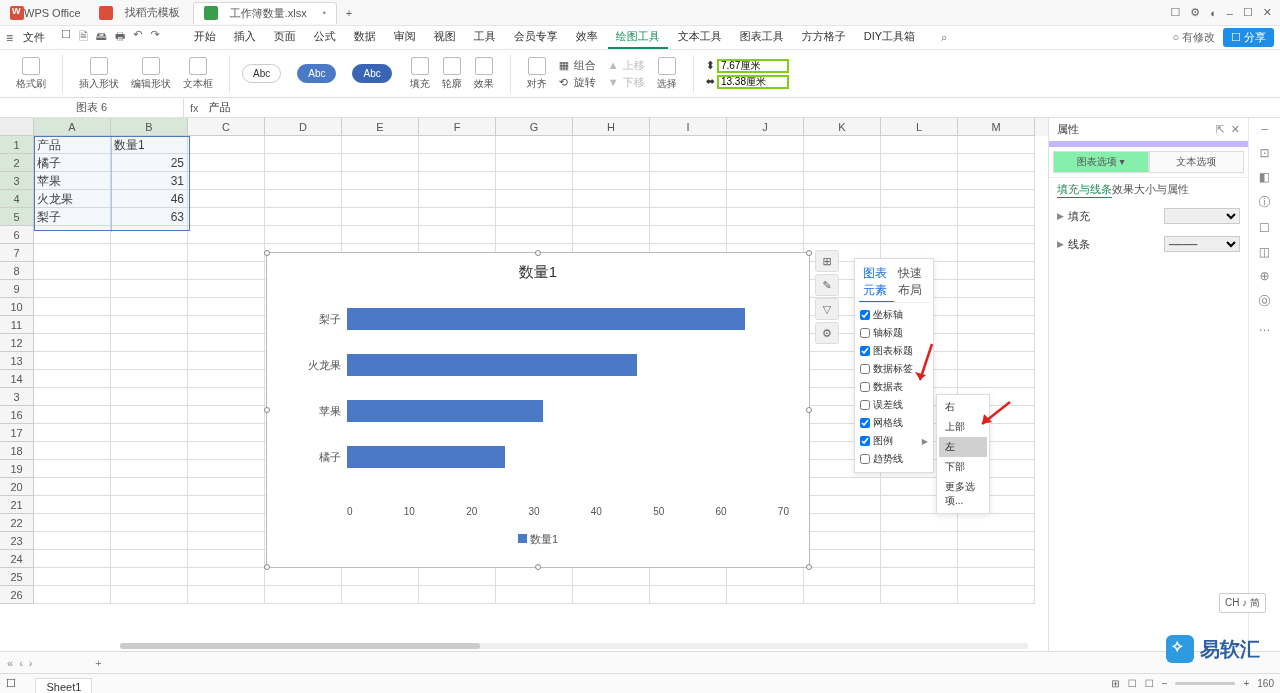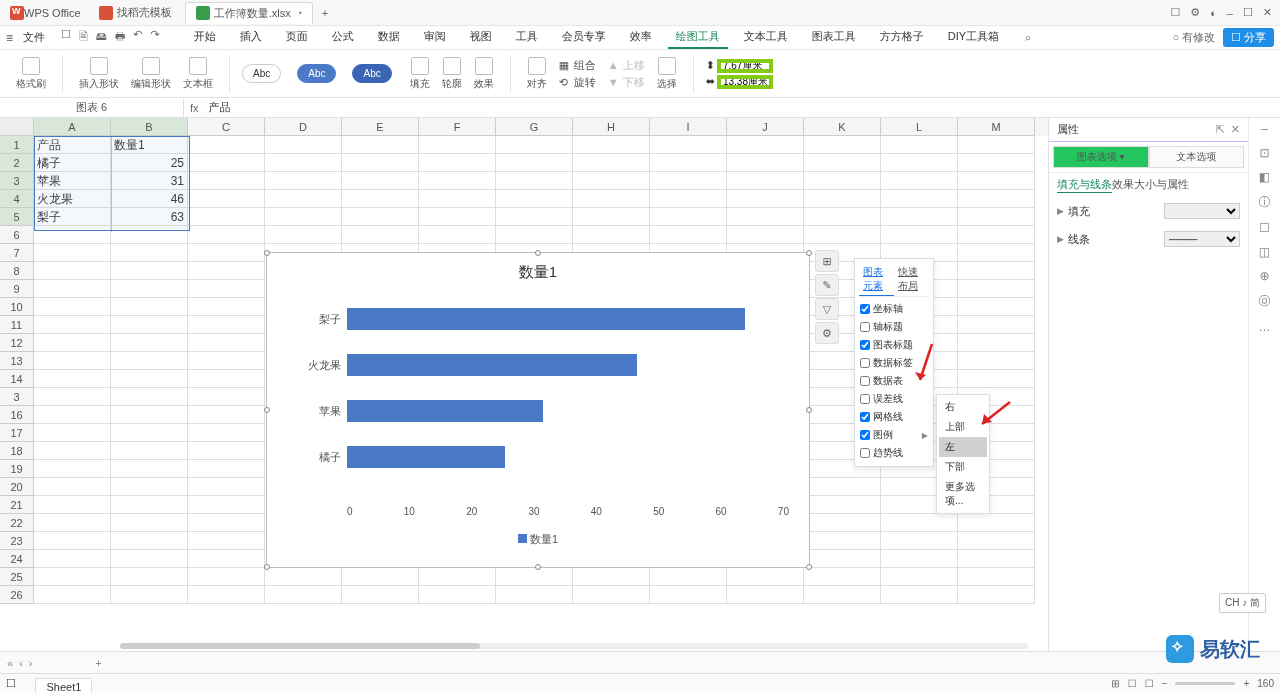--- a/index.html
+++ b/index.html
@@ -4,59 +4,59 @@
 <style>
 * { box-sizing: border-box; margin: 0; padding: 0; font-family: "Microsoft YaHei", "PingFang SC", sans-serif; }
 body { background: #fff; font-size: 11px; color: #333; overflow: hidden; width: 1280px; height: 693px; position: relative; }
 
 
 .titlebar { height: 26px; display: flex; align-items: center; background: #f8f8f8; border-bottom: 1px solid #e5e5e5; padding: 0 4px; }
 .titlebar-left { display: flex; align-items: center; gap: 2px; }
 .app-brand { display: flex; align-items: center; padding: 0 6px; color: #555; }
 .wps-logo { width: 14px; height: 14px; background: #d94f3a; border-radius: 2px; position: relative; }
 .wps-logo::after { content: "W"; position: absolute; top: 0; left: 2px; color: #fff; font-size: 9px; font-weight: bold; }
-.tab { display: flex; align-items: center; padding: 3px 10px; gap: 4px; border-radius: 3px 3px 0 0; margin-right: 1px; color: #555; }
+.tab { display: flex; align-items: center; padding: 3px 10px; gap: 12px; border-radius: 3px 3px 0 0; margin-right: 1px; color: #555; }
 .tab.active { background: #fff; border: 1px solid #d8d8d8; border-bottom: none; }
 .tab-icon { width: 14px; height: 14px; border-radius: 2px; }
 .tab-icon.d { background: #d94f3a; }
 .tab-icon.s { background: #3a9d4e; }
 .tab-close { color: #888; font-size: 9px; margin-left: 4px; }
 .tab-add { padding: 2px 6px; color: #666; }
 .titlebar-right { margin-left: auto; display: flex; align-items: center; gap: 10px; padding-right: 4px; }
 .titlebar-right span { color: #666; cursor: pointer; }
 
 
 .menubar { height: 24px; display: flex; align-items: center; background: #fff; border-bottom: 1px solid #e8e8e8; padding: 0 6px; }
 .menu-left { display: flex; align-items: center; gap: 6px; }
 .burger { color: #555; font-size: 12px; }
 .file-menu { color: #333; padding: 2px 4px; }
 .qat-icons { display: flex; gap: 8px; margin-left: 6px; }
 .qat-icons span { color: #666; }
-.ribbon-tabs { display: flex; gap: 8px; margin-left: 20px; }
+.ribbon-tabs { display: flex; gap: 2px; margin-left: 20px; }
 .ribbon-tab { padding: 3px 8px; color: #333; }
 .ribbon-tab.active { color: #1a8a5a; border-bottom: 2px solid #1a8a5a; text-align: center; }
 .menu-right { margin-left: auto; display: flex; align-items: center; gap: 8px; }
 .menu-right .share-btn { background: #1f8ee9; color: #fff; padding: 2px 8px; border-radius: 3px; }
 .menu-right .modify { color: #666; }
 
 
 .ribbon { height: 48px; display: flex; align-items: center; background: #fff; border-bottom: 1px solid #e0e0e0; padding: 0 8px; gap: 6px; }
 .ribbon-group { display: flex; align-items: center; gap: 4px; padding: 0 4px; }
 .ribbon-sep { width: 1px; height: 38px; background: #e5e5e5; margin: 0 2px; }
 .rbtn { display: flex; flex-direction: column; align-items: center; gap: 2px; color: #555; padding: 2px 4px; }
 .rbtn-icon { width: 18px; height: 18px; border: 1px solid #bbb; border-radius: 2px; }
 .rbtn-label { font-size: 10px; }
 .style-preset { display: flex; gap: 16px; }
 .preset { padding: 3px 10px; border: 1px solid #ccc; border-radius: 10px; font-size: 10px; }
 .preset.p1 { background: #fff; color: #333; }
 .preset.p2 { background: #4a7ac7; color: #fff; border-color: #4a7ac7; }
 .preset.p3 { background: #3a65b5; color: #fff; border-color: #3a65b5; }
 .size-inputs { display: flex; flex-direction: column; gap: 2px; }
 .size-input-row { display: flex; align-items: center; gap: 2px; }
-.size-input-row input { width: 56px; height: 14px; font-size: 10px; border: 4px solid #84cc16; padding: 0 2px; }
+.size-input-row input { width: 72px; height: 14px; font-size: 10px; border: 2px solid #84cc16; padding: 0 2px; }
 .small-icon { width: 12px; height: 12px; }
 
 
 .formula-row { height: 20px; display: flex; align-items: center; border-bottom: 1px solid #e0e0e0; }
 .namebox { width: 184px; height: 18px; display: flex; align-items: center; justify-content: center; border-right: 1px solid #ddd; color: #555; }
 .fx { padding: 0 6px; color: #666; }
 .formula-input { flex: 1; padding: 0 4px; color: #333; }
 
 
 .workarea { display: flex; height: calc(100% - 26px - 24px - 48px - 20px - 22px - 20px); }
@@ -95,43 +95,43 @@
 .legend-row { text-align: center; margin-top: 6px; color: #555; font-size: 11px; }
 .legend-sq { display: inline-block; width: 9px; height: 9px; background: #4a7ac7; margin-right: 3px; }
 
 
 .chart-tools { position: absolute; left: 815px; top: 132px; display: flex; flex-direction: column; gap: 2px; }
 .chart-tool { width: 24px; height: 22px; background: #f0f0f0; border: 1px solid #ddd; border-radius: 3px; display: flex; align-items: center; justify-content: center; color: #666; font-size: 11px; }
 
 
 .popup { position: absolute; left: 854px; top: 140px; width: 80px; background: #fff; border: 1px solid #ddd; box-shadow: 0 2px 6px rgba(0,0,0,0.1); padding: 4px; }
 .popup-tabs { display: flex; border-bottom: 1px solid #eee; margin-bottom: 3px; }
-.popup-tab { padding: 2px 4px; font-size: 10px; color: #555; text-decoration: underline; }
+.popup-tab { padding: 2px 4px; font-size: 12px; color: #555; }
 .popup-tab.active { color: #1a73e8; border-bottom: 1px solid #1a73e8; }
 .popup-item { display: flex; align-items: center; gap: 3px; padding: 2px 1px; font-size: 10px; color: #333; }
 .popup-item input { width: 10px; height: 10px; }
 .popup-arrow { margin-left: auto; color: #888; font-size: 8px; }
 
 
 .submenu { position: absolute; left: 936px; top: 276px; width: 54px; background: #fff; border: 1px solid #ddd; box-shadow: 0 2px 6px rgba(0,0,0,0.1); padding: 2px; }
 .submenu-item { padding: 3px 6px; font-size: 10px; color: #333; }
 .submenu-item.hover { background: #d0d0d0; }
 
 
 .red-arrow { position: absolute; pointer-events: none; }
 .red-arrow svg { overflow: visible; }
 
 
 .right-panel { width: 200px; border-left: 1px solid #e0e0e0; background: #fff; display: flex; flex-direction: column; }
-.panel-head { display: flex; align-items: center; padding: 4px 8px; border-bottom: 1px solid #c4b5fd; }
+.panel-head { display: flex; align-items: center; padding: 4px 8px; border-bottom: 6px solid #c4b5fd; }
 .panel-title { font-size: 11px; color: #333; }
 .panel-head-icons { margin-left: auto; color: #888; display: flex; gap: 6px; }
 .panel-option-row { display: flex; padding: 4px; border-bottom: 1px solid #eee; }
 .panel-option { flex: 1; text-align: center; padding: 3px; font-size: 10px; color: #555; border: 1px solid #ddd; background: #fafafa; }
-.panel-option.active { background: #22c55e; }
+.panel-option.active { background: #86efac; }
 .panel-subtabs { display: flex; gap: 0; padding: 4px 8px; font-size: 11px; }
 .panel-subtab { color: #555; }
 .panel-subtab.active { color: #1a8a5a; border-bottom: 1px solid #1a8a5a; }
 .panel-section { padding: 6px 8px; display: flex; align-items: center; }
 .panel-section-title { font-size: 11px; color: #333; }
 .panel-section .chev { margin-right: 4px; color: #888; font-size: 9px; }
 .panel-select { margin-left: auto; }
 .panel-select select { width: 76px; height: 16px; font-size: 10px; border: 1px solid #ccc; }
 
 

